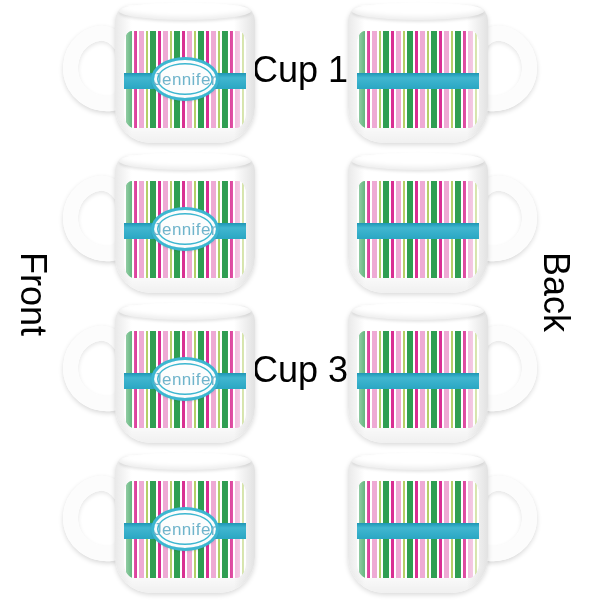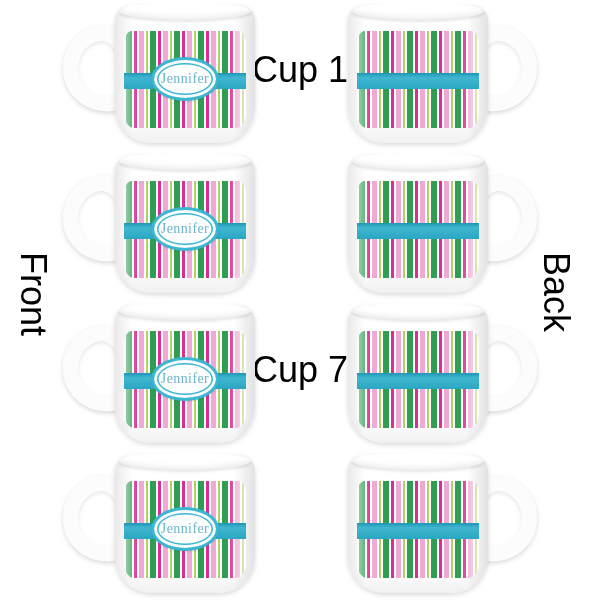--- a/index.html
+++ b/index.html
@@ -114,22 +114,22 @@
     position:absolute;left:50%;top:26px;transform:translateX(-50%);
     width:68px;height:44px;box-sizing:border-box;z-index:3;
     background:#fcfdfd;
     border:3px solid var(--oval-border-teal,#3bb6d0);
     border-radius:50%;
     box-shadow:inset 0 0 0 3px #fafcfc, inset 0 0 0 4.5px var(--oval-border-teal,#3bb6d0),
                0 1px 2px rgba(0,0,0,.10);
     display:flex;align-items:center;justify-content:center;
   }
   .oval .name{
-    font-family:Liberation Serif, serif;
-    font-size:14px;color:var(--name-text-teal,#6fb4cb);
+    font-family:Liberation Sans, sans-serif;
+    font-size:17px;color:var(--name-text-teal,#6fb4cb);
     letter-spacing:.4px;line-height:1;
   }
 
   
   .cup-number{
     position:absolute;left:50%;top:52px;transform:translateX(-50%);
     font-size:36px;color:#000;line-height:1;white-space:nowrap;
   }
 </style>
 </head>
@@ -195,21 +195,21 @@
       <div class="cup-body">
         <div class="rim"></div>
         <div class="print">
           <div class="band"></div>
           <div class="oval">
             <span class="name">Jennifer</span>
           </div>
         </div>
       </div>
     </div>
-    <div class="cup-number">Cup 7</div>
+    <div class="cup-number">Cup 3</div>
     <div class="cup back-view">
       <div class="handle"></div>
       <div class="cup-body">
         <div class="rim"></div>
         <div class="print">
           <div class="band"></div>
         </div>
       </div>
     </div>
   </div>

